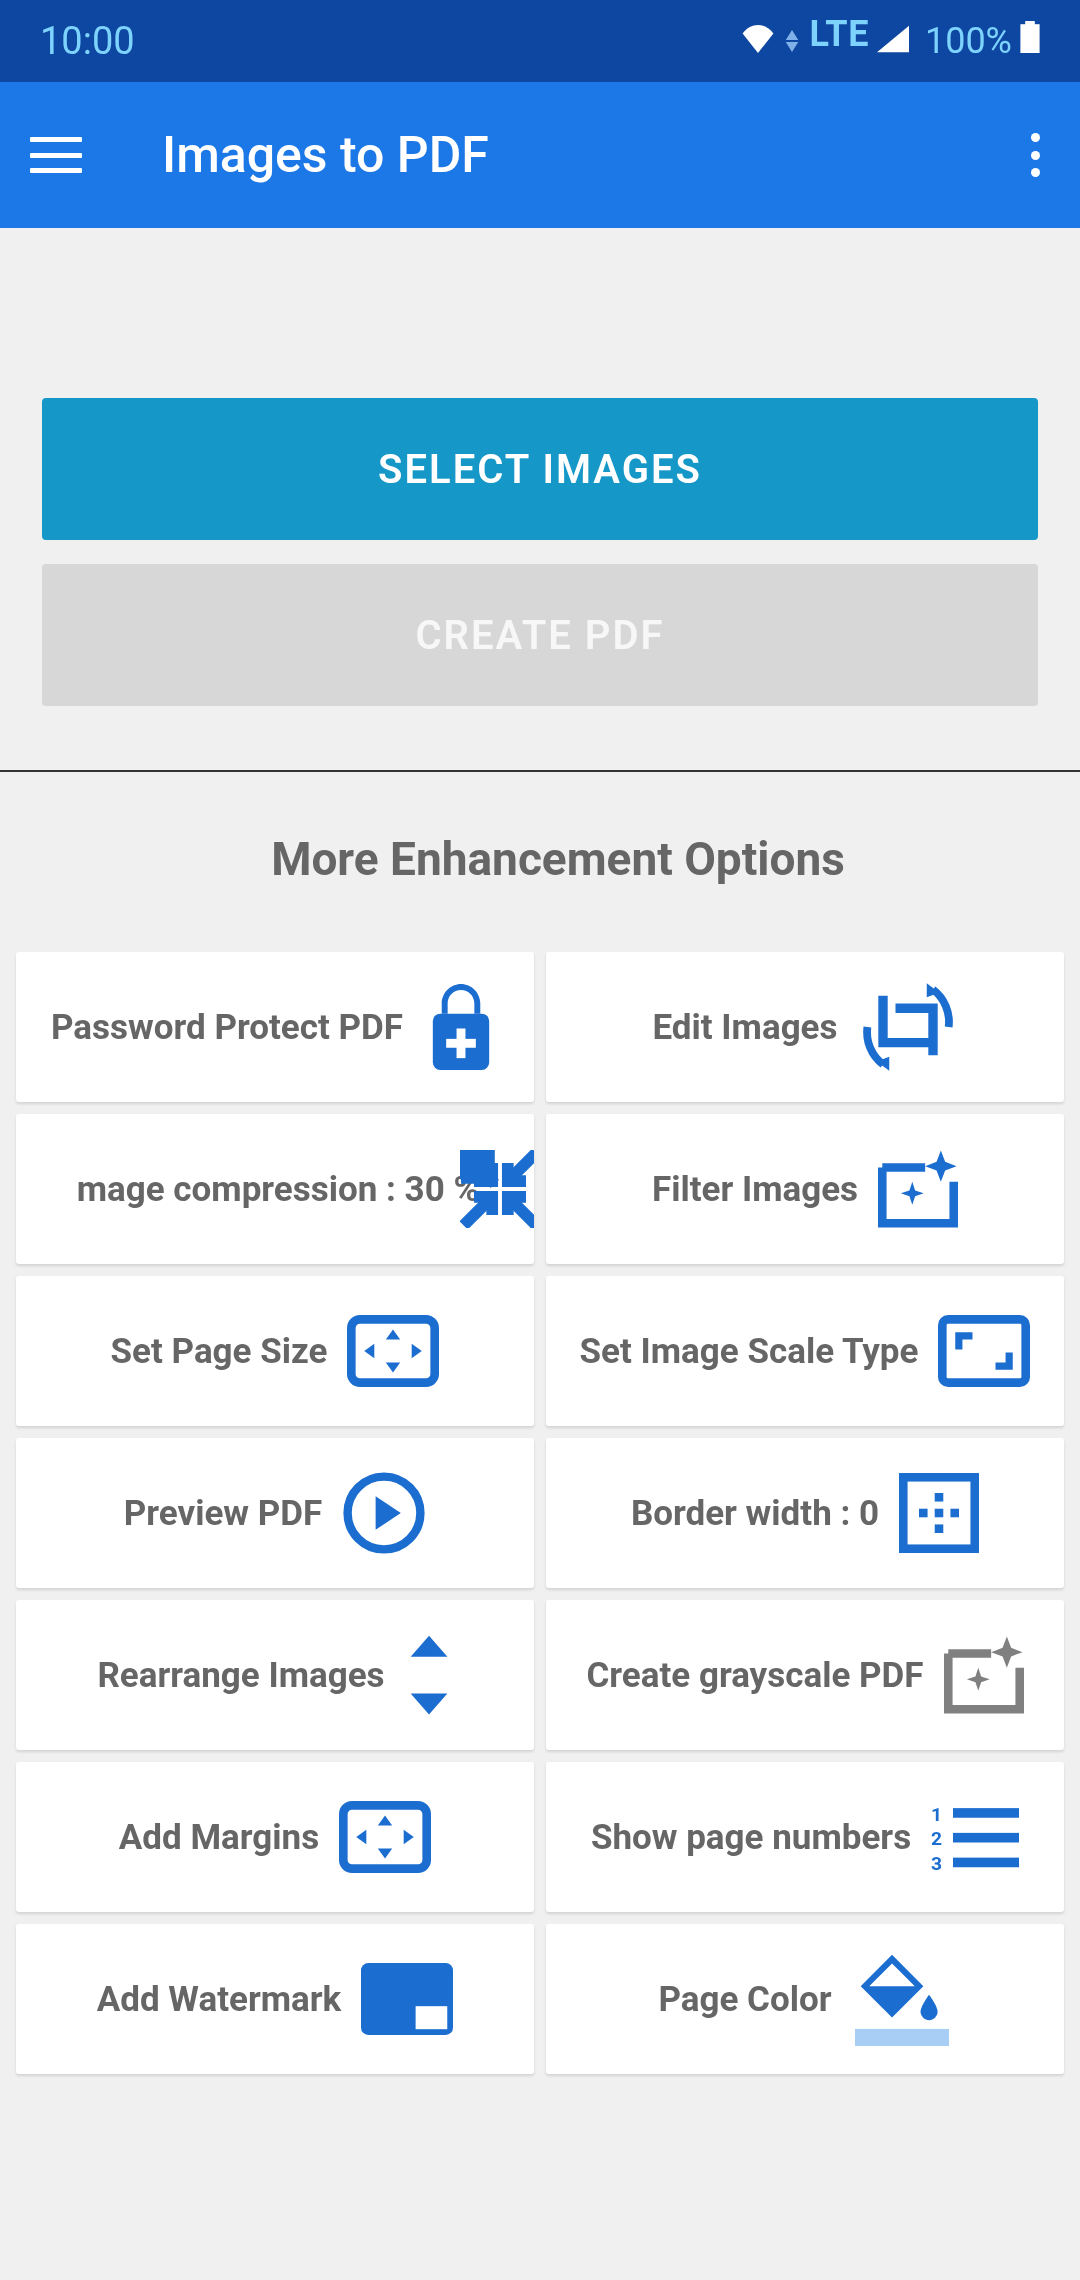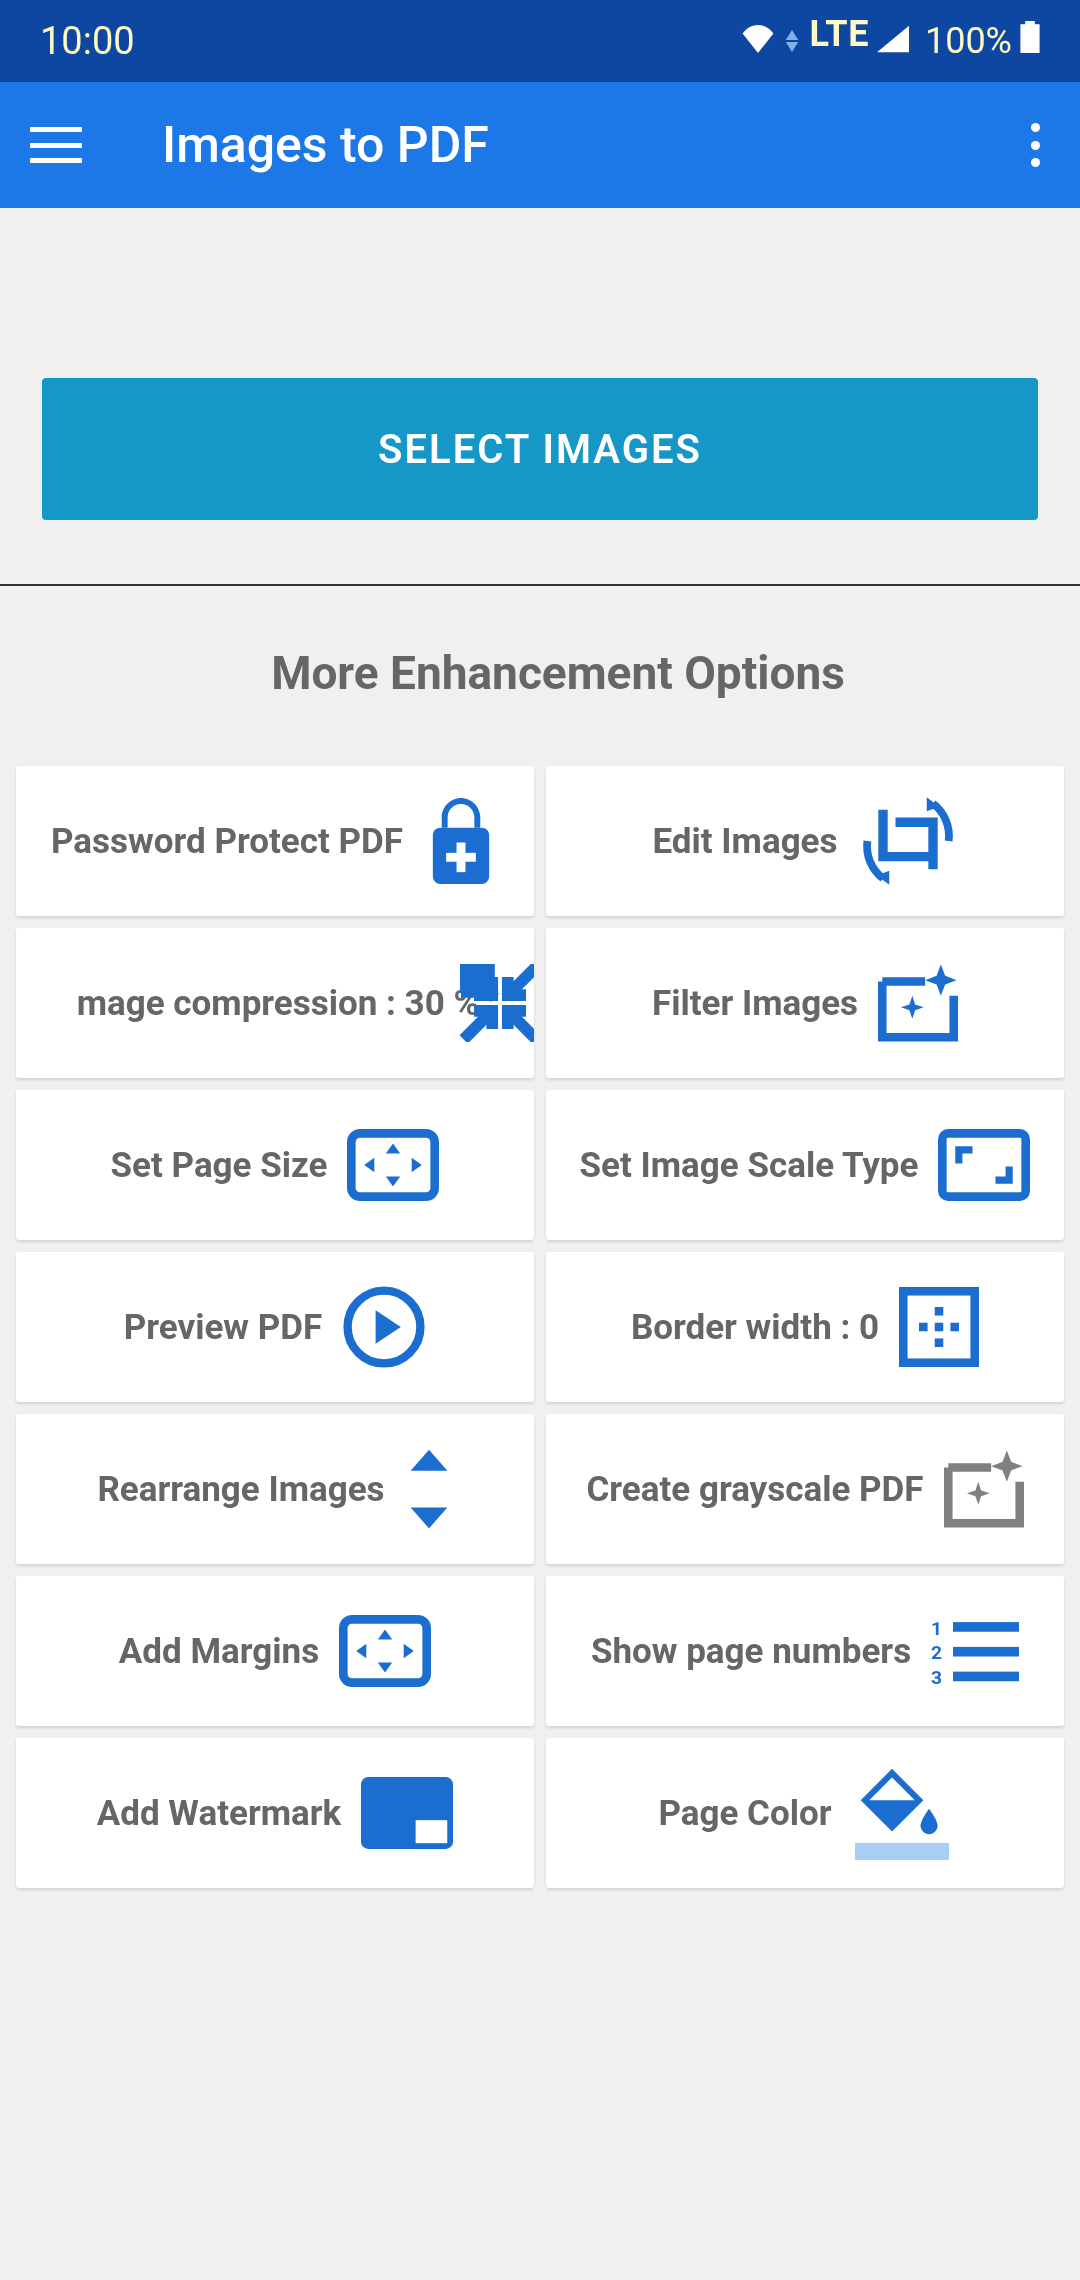--- a/index.html
+++ b/index.html
@@ -5,29 +5,29 @@
   * { box-sizing: border-box; margin: 0; padding: 0; }
   html, body { width: 1080px; height: 2280px; font-family: Roboto, Arial, sans-serif; background: #f0f0f0; overflow: hidden; }
   
   .status-bar {
     height: 82px;
     background: #0d47a1;
     display: flex;
     justify-content: space-between;
     align-items: center;
     padding: 0 40px;
-    color: #fef9c3;
+    color: #7dd3fc;
   }
   .status-time { font-size: 38px; font-weight: 400; }
   .status-right { display: flex; align-items: center; gap: 8px; }
   .status-right span { font-size: 36px; }
   .lte-label { font-size: 14px; font-weight: bold; letter-spacing: 0.5px; margin-bottom: 14px; }
   
   .app-bar {
-    height: 126px;
+    height: 146px;
     background: #1c78e6;
     display: flex;
     align-items: center;
     padding: 0 30px;
     color: #fff;
   }
   .hamburger { width: 52px; height: 36px; display: flex; flex-direction: column; justify-content: space-between; margin-right: 80px; }
   .hamburger span { display: block; height: 5px; background: #fff; border-radius: 1px; }
   .app-title { font-size: 50px; font-weight: 500; flex: 1; }
   .more-dots { width: 10px; height: 44px; display: flex; flex-direction: column; justify-content: space-between; align-items: center; margin-right: 10px; }
@@ -125,20 +125,23 @@
   <div class="more-dots">
     <span></span>
       <span></span>
       <span></span>
   </div>
 </div>
 
 <div class="top-section">
   <div class="btn btn-primary">
     <span>SELECT IMAGES</span>
+  </div>
+  <div class="btn btn-disabled">
+    <span>CREATE PDF</span>
   </div>
 </div>
 
 <div class="divider"></div>
 
 <div class="section-title">More Enhancement Options</div>
 
 <div class="options-grid">
 
   <div class="option-card card-password">

